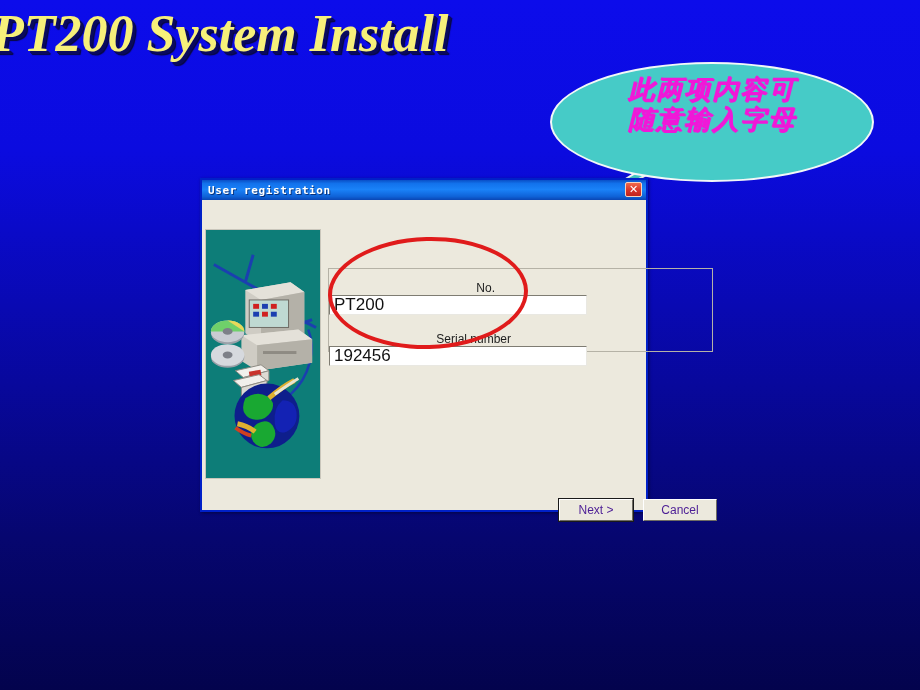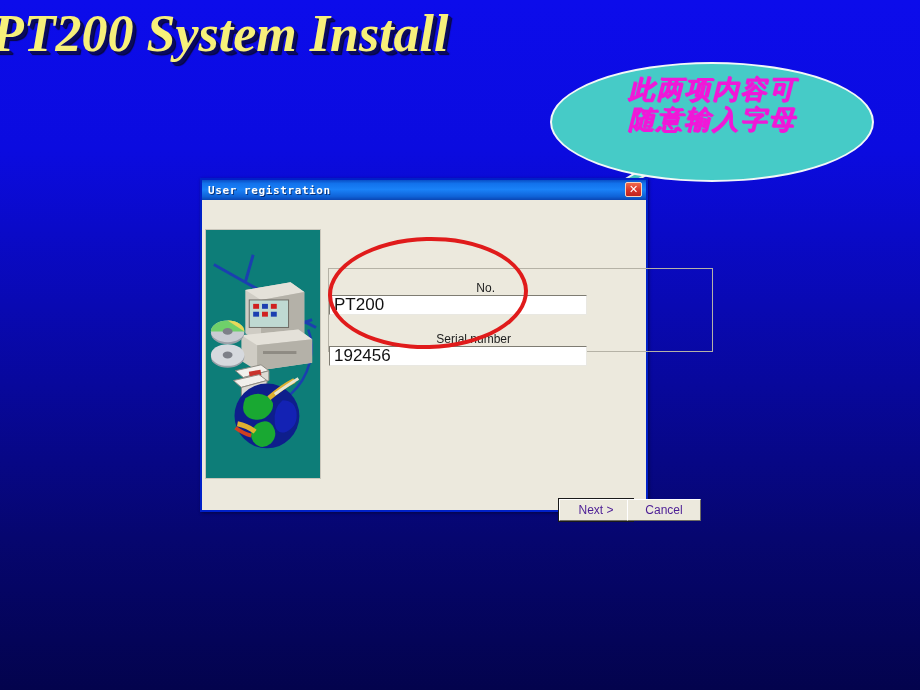--- a/index.html
+++ b/index.html
@@ -231,21 +231,21 @@
     justify-content: center;
     cursor: pointer;
     user-select: none;
   }
   #btn-next {
     left: 357px;
     top: 299px;
     outline: 1px solid #1a1a1a;
   }
   #btn-cancel {
-    left: 425px;
+    left: 441px;
     top: 299px;
     text-align: right;
   }
 
   
   #red-ellipse {
     position: absolute;
     left: 328px;
     top: 237px;
     width: 200px;

